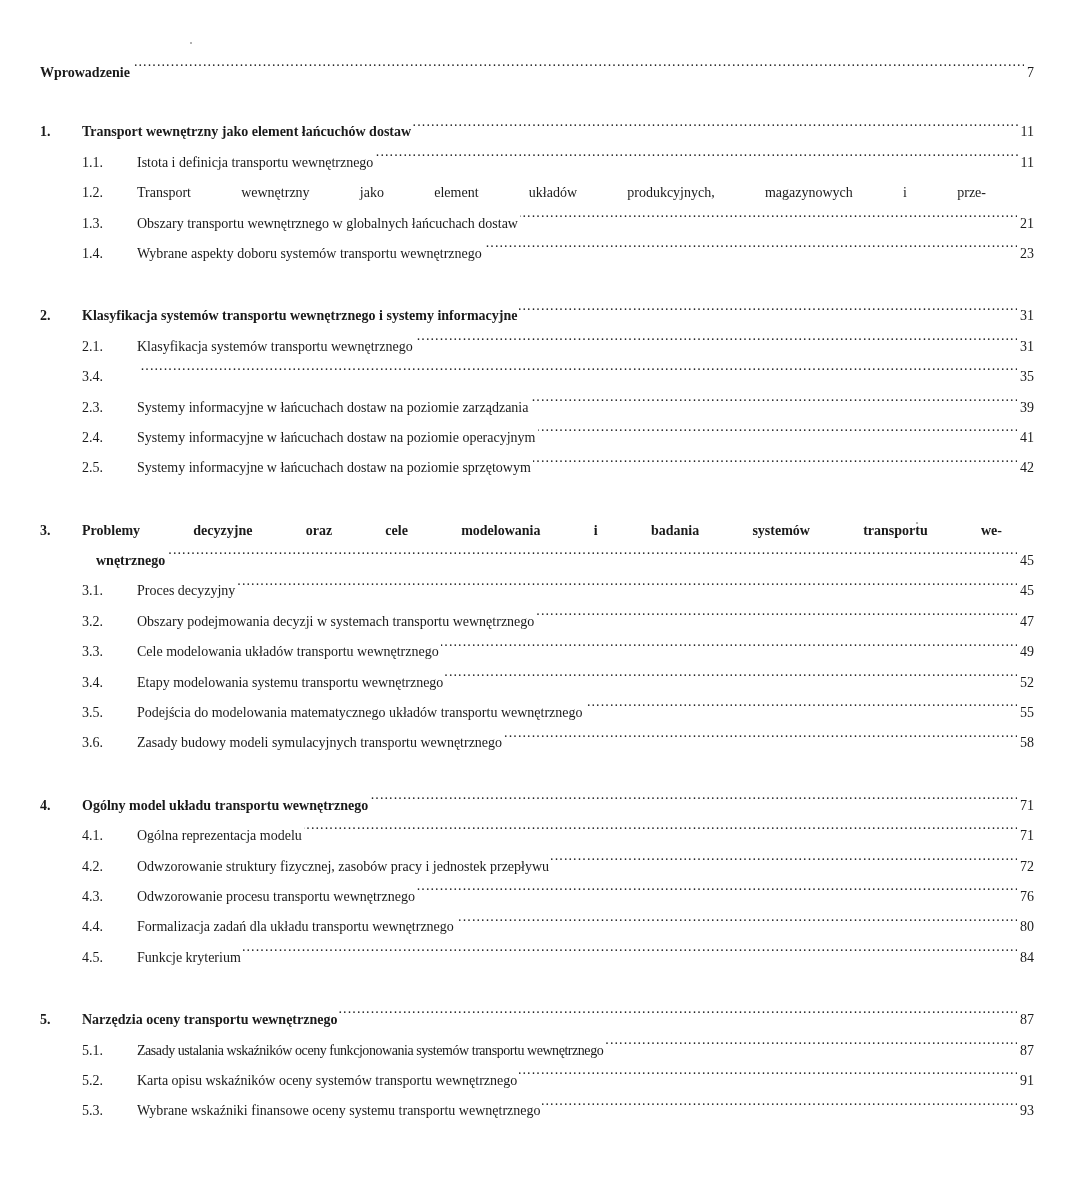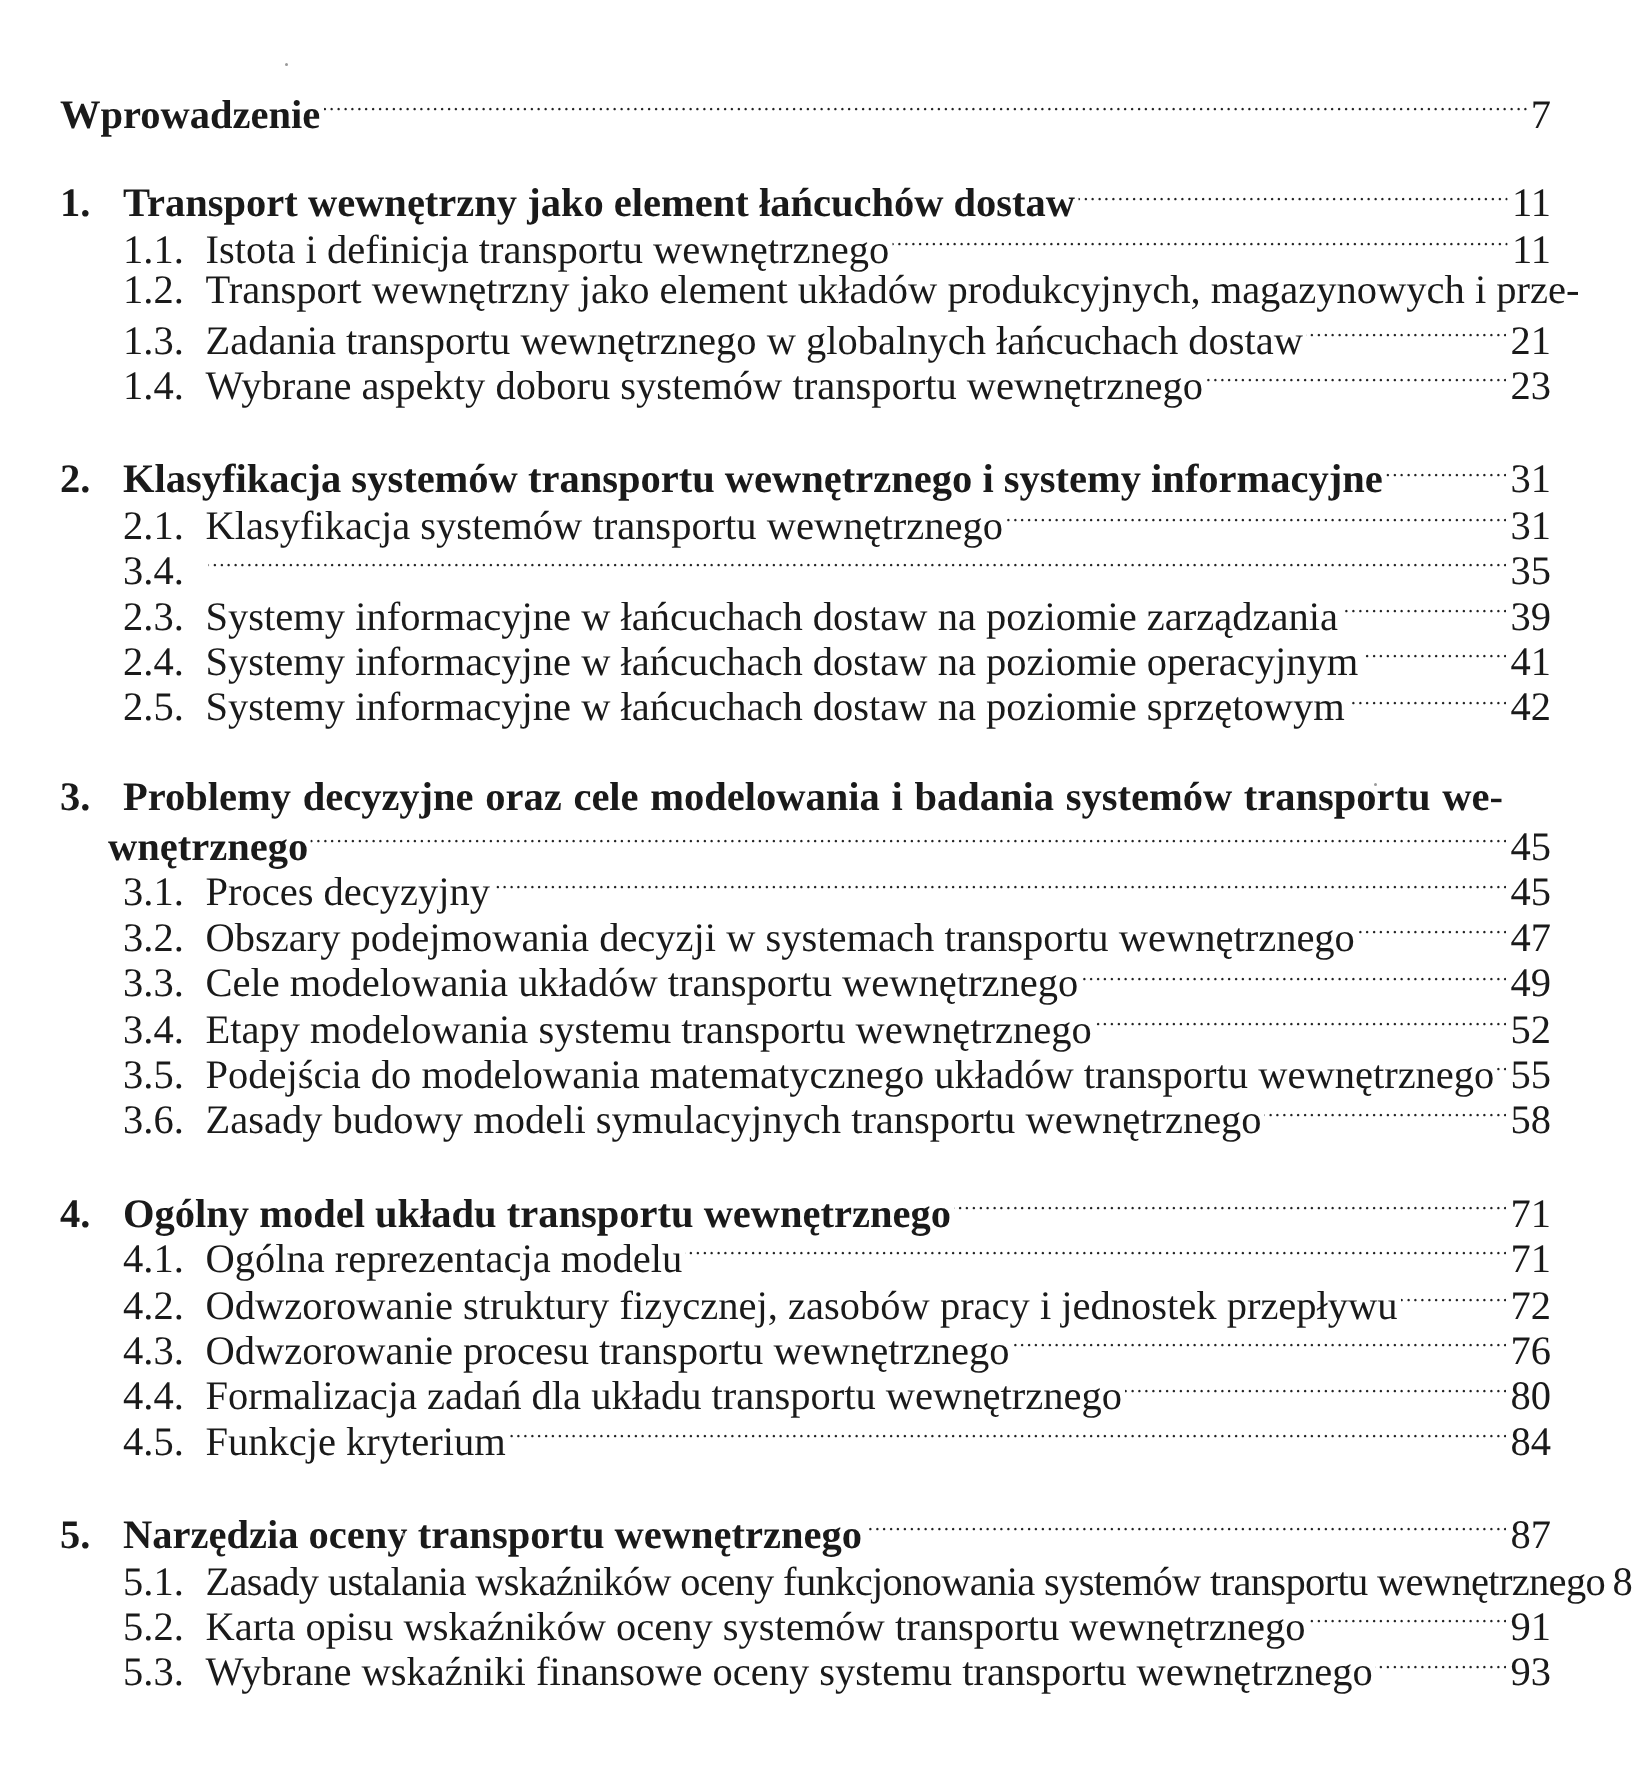--- a/index.html
+++ b/index.html
@@ -18,42 +18,42 @@
     .toc {
       position: absolute;
       left: 40px;
       top: 58px;
       width: 994px;
     }
     .row {
       position: relative;
       height: 30.4px;
       line-height: 30.4px;
-      font-size: 27px;
+      font-size: 14px;
       white-space: nowrap;
     }
     .row.bold {
       font-weight: bold;
     }
     .gap-intro { height: 29px; }
     .gap-chapter { height: 32px; }
     .entry {
       display: flex;
       align-items: baseline;
       position: absolute;
       left: 0;
       right: 0;
       top: 0;
     }
     .num {
       flex: 0 0 auto;
     }
     .chap-num { width: 42px; }
     .sub-num { margin-left: 42px; width: 55px; }
-    .cont-indent { margin-left: 32px; }
+    .cont-indent { margin-left: 56px; }
     .cont-indent.sub { margin-left: 97px; }
     .title {
       flex: 0 0 auto;
     }
     .leader {
       flex: 1 1 auto;
       overflow: hidden;
       position: relative;
       margin: 0 3px 0 2px;
       height: 1em;
@@ -126,21 +126,21 @@
   </div>
   <div class="row">
     <div class="justify-line">
       <span class="num sub-num">1.2.</span>
       <span class="justify-text" style="margin-right:48px;">Transport wewnętrzny jako element układów produkcyjnych, magazynowych i prze-</span>
     </div>
   </div>
   <div class="row">
     <div class="entry">
       <span class="num sub-num">1.3.</span>
-      <span class="title">Zadania transportu wewnętrznego w globalnych łańcuchach dostaw</span>
+      <span class="title">Obszary transportu wewnętrznego w globalnych łańcuchach dostaw</span>
       <span class="leader"></span>
       <span class="page">21</span>
     </div>
   </div>
   <div class="row">
     <div class="entry">
       <span class="num sub-num">1.4.</span>
       <span class="title">Wybrane aspekty doboru systemów transportu wewnętrznego</span>
       <span class="leader"></span>
       <span class="page">23</span>

